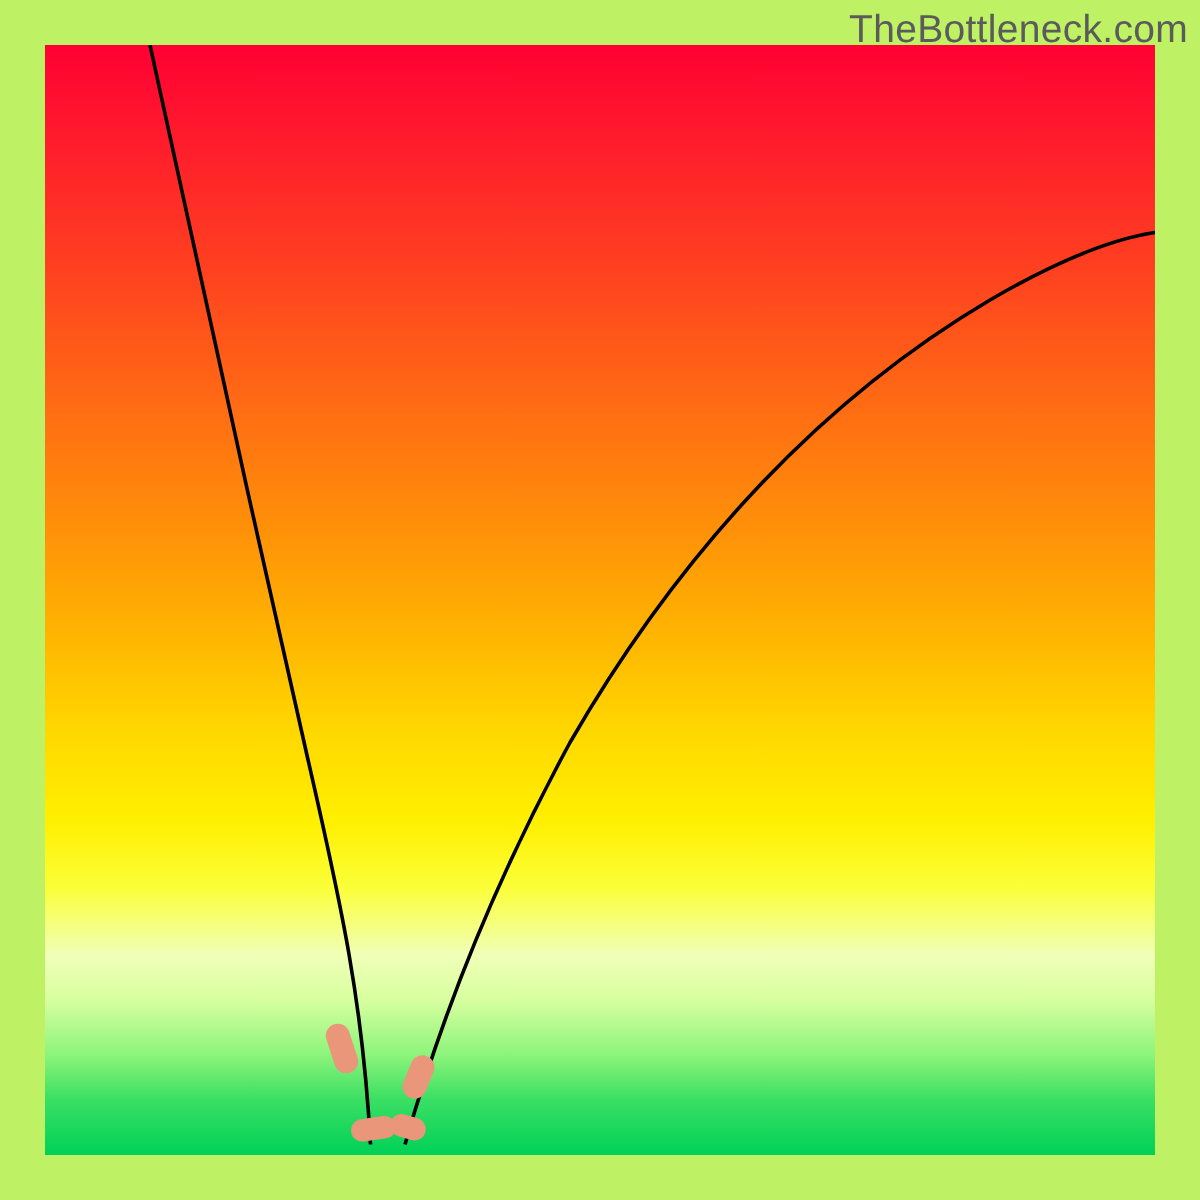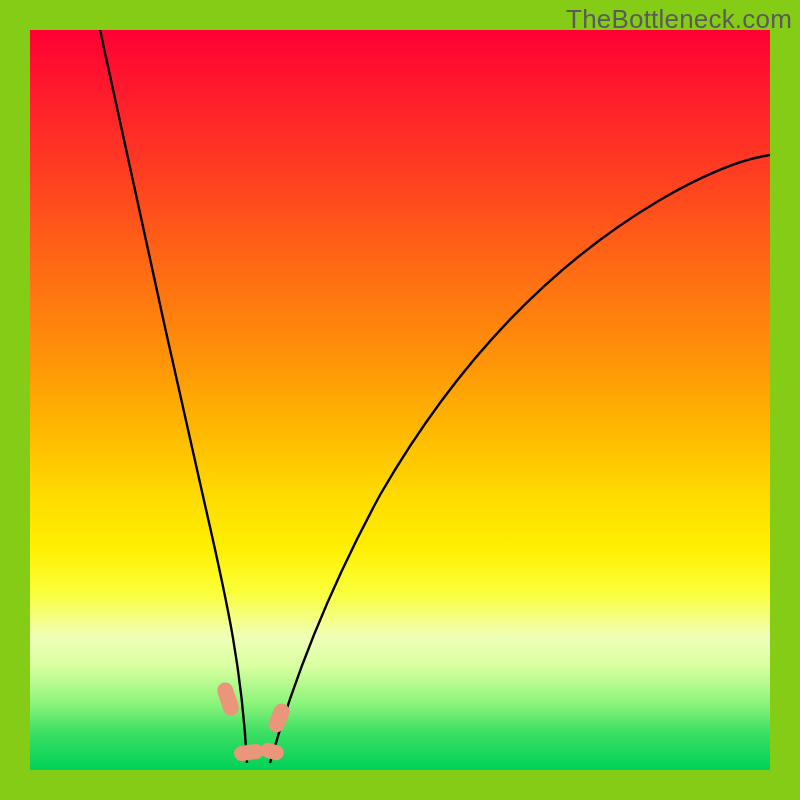--- a/index.html
+++ b/index.html
@@ -1,16 +1,16 @@
 <!DOCTYPE html>
 <html><head>
 <meta charset="utf-8">
 <style>
   html,body{margin:0;padding:0;background:#fff;width:800px;height:800px;overflow:hidden;font-family:Arial,Helvetica,sans-serif;}
-  .frame{position:relative;width:800px;height:800px;background:#84cc16;}
+  .frame{position:relative;width:800px;height:800px;background:#bef264;}
   .plot{position:absolute;left:30px;top:30px;width:740px;height:740px;}
   .gradient{position:absolute;left:0;top:0;width:740px;height:740px;
     background:linear-gradient(to bottom,
       #ff0033 0%,
       #ff1a2d 8%,
       #ff4020 20%,
       #ff6a14 32%,
       #ff9208 44%,
       #ffb800 54%,
       #ffd800 62%,

